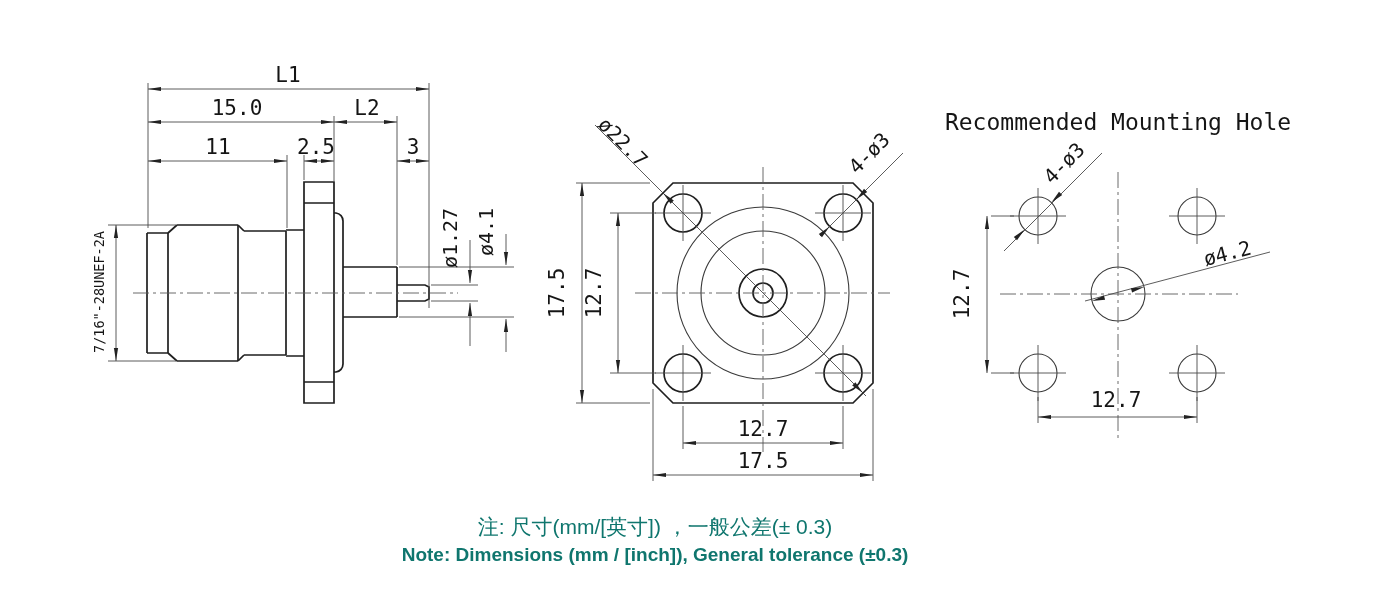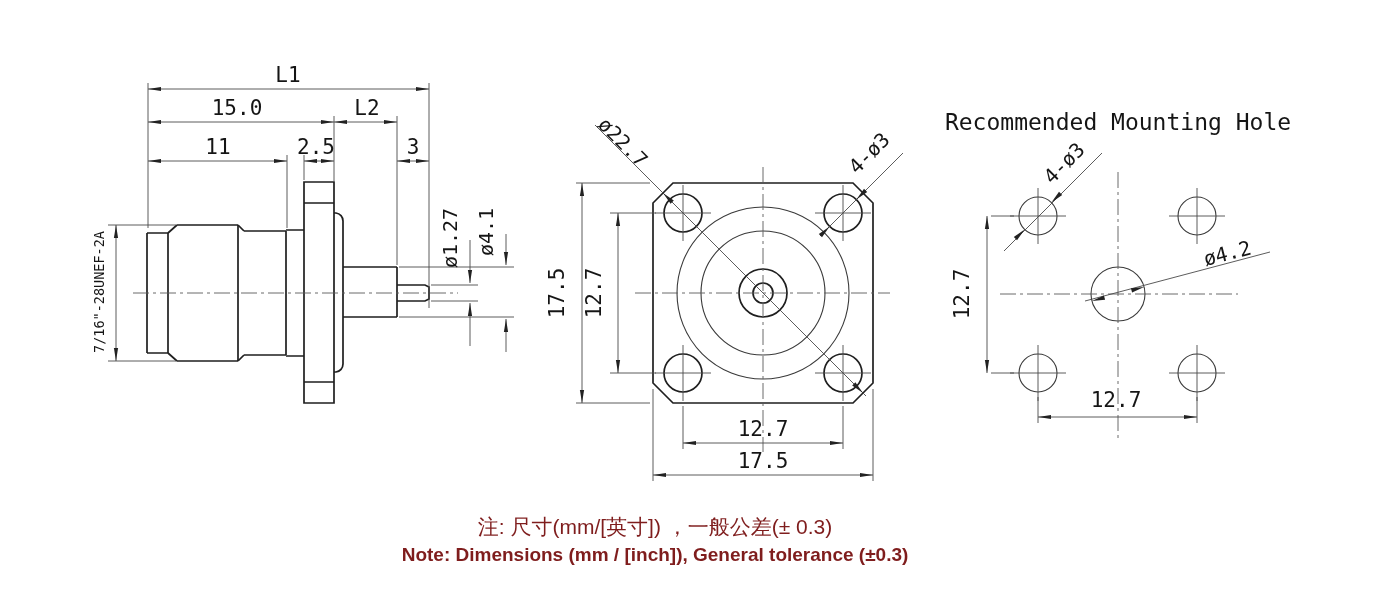--- a/index.html
+++ b/index.html
@@ -11,21 +11,21 @@
   .m  {stroke:#3a3a3a;stroke-width:1.1;fill:none;}
   .t  {stroke:#4a4a4a;stroke-width:0.9;fill:none;}
   .cl {stroke:#5a5a5a;stroke-width:0.9;fill:none;stroke-dasharray:16 4 3 4;}
   .arr{fill:#222;stroke:none;}
   text{fill:#151515;}
   .dt {font-size:21px;font-family:"DejaVu Sans Mono",monospace;text-anchor:middle;}
   .dd {font-size:20px;font-family:"DejaVu Sans Mono",monospace;text-anchor:middle;}
   .th {font-size:13.5px;font-family:"DejaVu Sans Mono",monospace;text-anchor:middle;}
   .ttl{font-size:23px;font-family:"DejaVu Sans Mono",monospace;text-anchor:middle;}
   .note{position:absolute;left:155px;top:512px;width:1000px;text-align:center;
-        font-family:"Liberation Sans",sans-serif;color:#7f1d1d;}
+        font-family:"Liberation Sans",sans-serif;color:#0f766e;}
   .note .l1{font-size:21px;line-height:30px;}
   .note .l2{font-size:19px;line-height:26px;font-weight:bold;}
 </style>
 </head>
 <body>
 
 <div class="stage">
 <svg width="1400" height="600" viewBox="0 0 1400 600">
   <defs>
     <marker id="aE" markerUnits="userSpaceOnUse" markerWidth="14" markerHeight="6" refX="13.5" refY="3" orient="auto">

